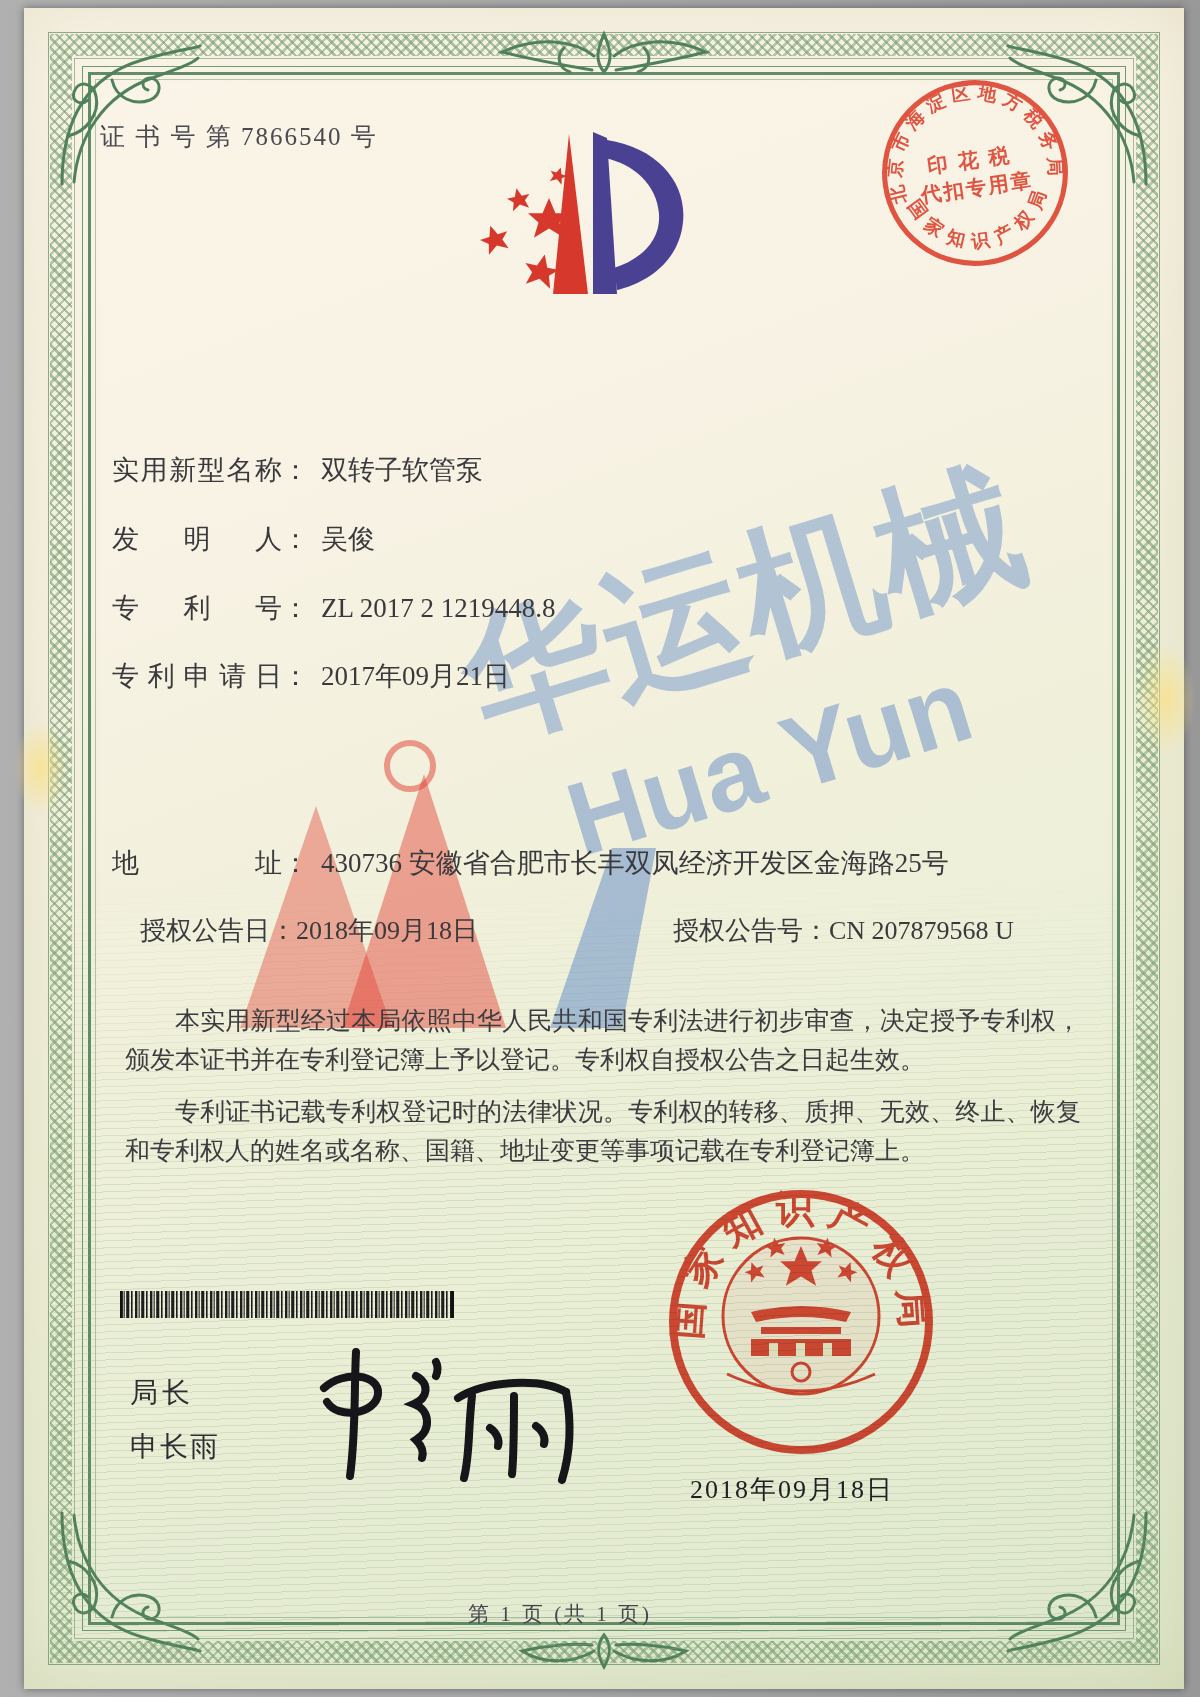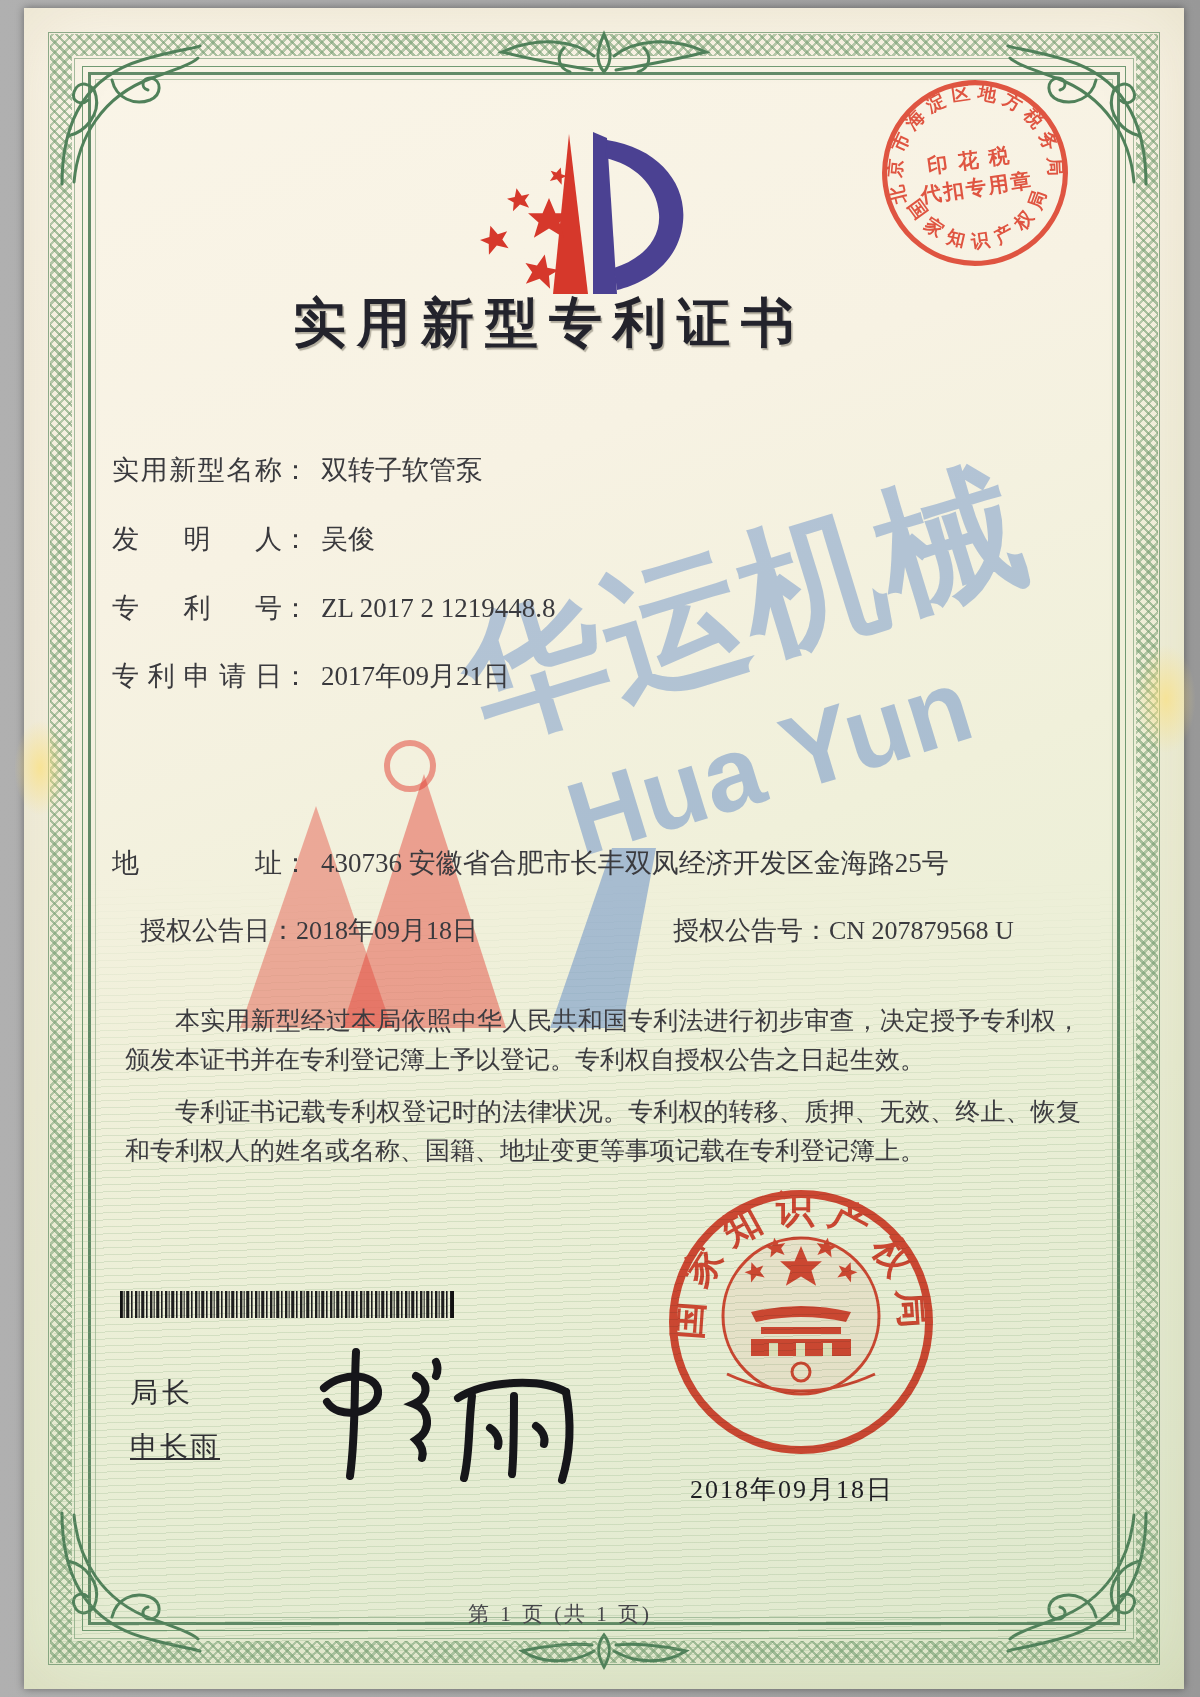--- a/index.html
+++ b/index.html
@@ -39,21 +39,21 @@
          text-shadow:1.5px 1.5px 1px rgba(120,115,100,.55);}
   .frow{position:absolute;left:88px;font-size:27px;color:#3a3a3e;white-space:nowrap;}
   .flabel{display:inline-block;width:170px;text-align:justify;text-align-last:justify;}
   .fvalue{margin-left:12px;text-align:right;}
   .grow{position:absolute;left:88px;top:905px;width:980px;font-size:26px;color:#3a3a3e;white-space:nowrap;margin-left:28px;}
   .grow .right{position:absolute;left:533px;top:0;}
   .body-par{position:absolute;left:88px;top:980px;width:982px;font-size:25px;line-height:39px;color:#3c3c40;text-align:justify;}
   .body-par p{margin:13px;text-indent:2em;}
   .barcode{position:absolute;left:96px;top:1283px;width:334px;height:27px;}
   .issuer-title{position:absolute;left:106px;top:1366px;font-size:28px;color:#2f2f33;font-family:"Liberation Sans","DejaVu Sans",sans-serif;letter-spacing:4px;}
-  .issuer-name{position:absolute;left:106px;top:1420px;font-size:28px;color:#2f2f33;font-family:"Liberation Sans","DejaVu Sans",sans-serif;letter-spacing:2px;text-decoration:underline;}
+  .issuer-name{position:absolute;left:106px;top:1420px;font-size:28px;color:#2f2f33;font-family:"Liberation Sans","DejaVu Sans",sans-serif;letter-spacing:2px;}
   .sig{position:absolute;left:276px;top:1328px;width:300px;height:156px;}
   .seal{position:absolute;left:631px;top:1168px;width:292px;height:292px;mix-blend-mode:multiply;opacity:.93;}
   .seal-date{position:absolute;left:666px;top:1464px;font-size:26px;letter-spacing:2px;color:#1f1f24;white-space:nowrap;}
   .footer{position:absolute;left:0;right:88px;top:1592px;text-align:center;font-size:21px;letter-spacing:3px;color:#46464a;}
   .taxstamp{position:absolute;left:838px;top:52px;width:226px;height:226px;opacity:.9;}
   
   .wm{position:absolute;left:416px;top:590px;width:760px;transform:rotate(-17deg);transform-origin:left top;pointer-events:none;}
   .wm-cn{font-size:142px;font-weight:700;letter-spacing:2px;color:rgba(47,102,192,.33);font-family:"Liberation Sans","DejaVu Sans",sans-serif;white-space:nowrap;}
   .wm-en{font-size:104px;font-weight:700;margin-top:2px;padding-left:60px;color:rgba(47,102,192,.36);font-family:"Liberation Sans","DejaVu Sans",sans-serif;white-space:nowrap;}
   .wm-logo{position:absolute;left:196px;top:730px;width:500px;height:300px;pointer-events:none;}
@@ -129,20 +129,21 @@
       <circle cx="190" cy="28" r="23" fill="none" stroke="rgba(226,60,48,.5)" stroke-width="6"></circle>
       <polygon points="20,290 96,68 172,290" fill="rgba(226,60,48,.40)"></polygon>
       <polygon points="122,290 204,36 286,290" fill="rgba(226,60,48,.45)"></polygon>
       <polygon points="330,290 392,110 436,110 402,290" fill="rgba(47,102,192,.38)"></polygon>
     </svg>
     <div class="wm">
       <div class="wm-cn">华运机械</div>
       <div class="wm-en">Hua Yun</div>
     </div>
 
+    <div class="certno">证 书 号 第 7866540 号</div>
 
     <svg class="taxstamp" viewBox="0 0 220 220">
       <g transform="rotate(-8 110 110)" fill="#dd4430">
         <circle cx="110" cy="110" r="88" fill="none" stroke="#dd4430" stroke-width="5"></circle>
         <defs>
           <path id="tax-top" d="M 47.7,146 A 72,72 0 1 1 172.3,146"></path>
           <path id="tax-bot" d="M 41.5,132.2 A 72,72 0 0 0 178.5,132.2"></path>
         </defs>
         <text font-size="18" font-weight="700" letter-spacing="6">
           <textPath href="#tax-top" startOffset="50%" text-anchor="middle">北京市海淀区地方税务局</textPath>
@@ -164,21 +165,20 @@
       <path d="M 152,14 C 204,22 232,58 228,96 C 224,138 188,158 162,164 L 159,142 C 184,134 206,116 204,88 C 202,58 178,38 150,32 Z" fill="#4b4192"></path>
       <g fill="#d6382b">
         <use href="#star5" transform="translate(103,50) scale(0.9) rotate(18)"></use>
         <use href="#star5" transform="translate(64,74) scale(1.2) rotate(-12)"></use>
         <use href="#star5" transform="translate(94,94) scale(2.2)"></use>
         <use href="#star5" transform="translate(40,114) scale(1.5) rotate(-18)"></use>
         <use href="#star5" transform="translate(86,146) scale(1.8) rotate(12)"></use>
       </g>
     </svg>
 
-    <div class="title">实用新型专利证书</div>
 
     <div class="frow" style="top:444px">
       <span class="flabel">实用新型名称</span><span>：</span><span class="fvalue">双转子软管泵</span>
     </div>
     <div class="frow" style="top:513px">
       <span class="flabel">发明人</span><span>：</span><span class="fvalue">吴俊</span>
     </div>
     <div class="frow" style="top:582px">
       <span class="flabel">专利号</span><span>：</span><span class="fvalue">ZL 2017 2 1219448.8</span>
     </div>

